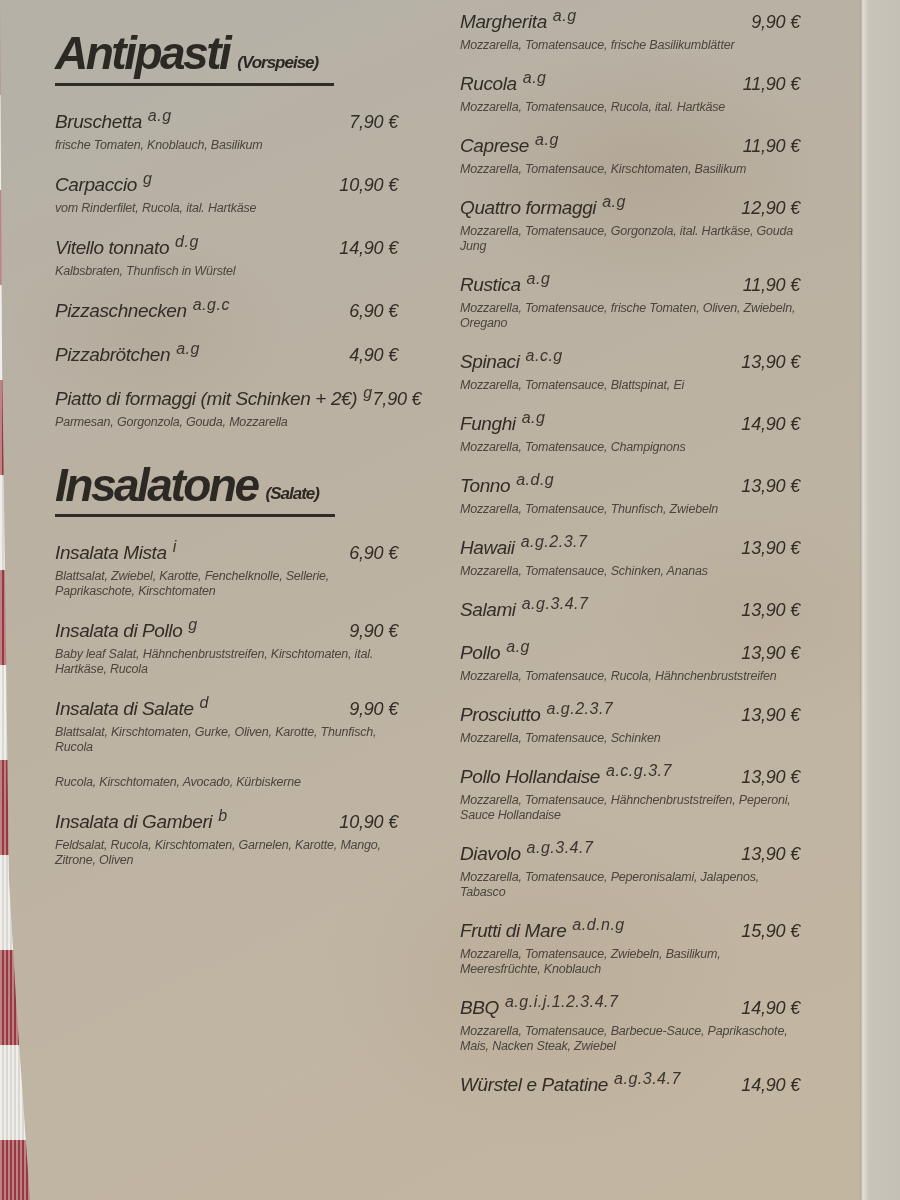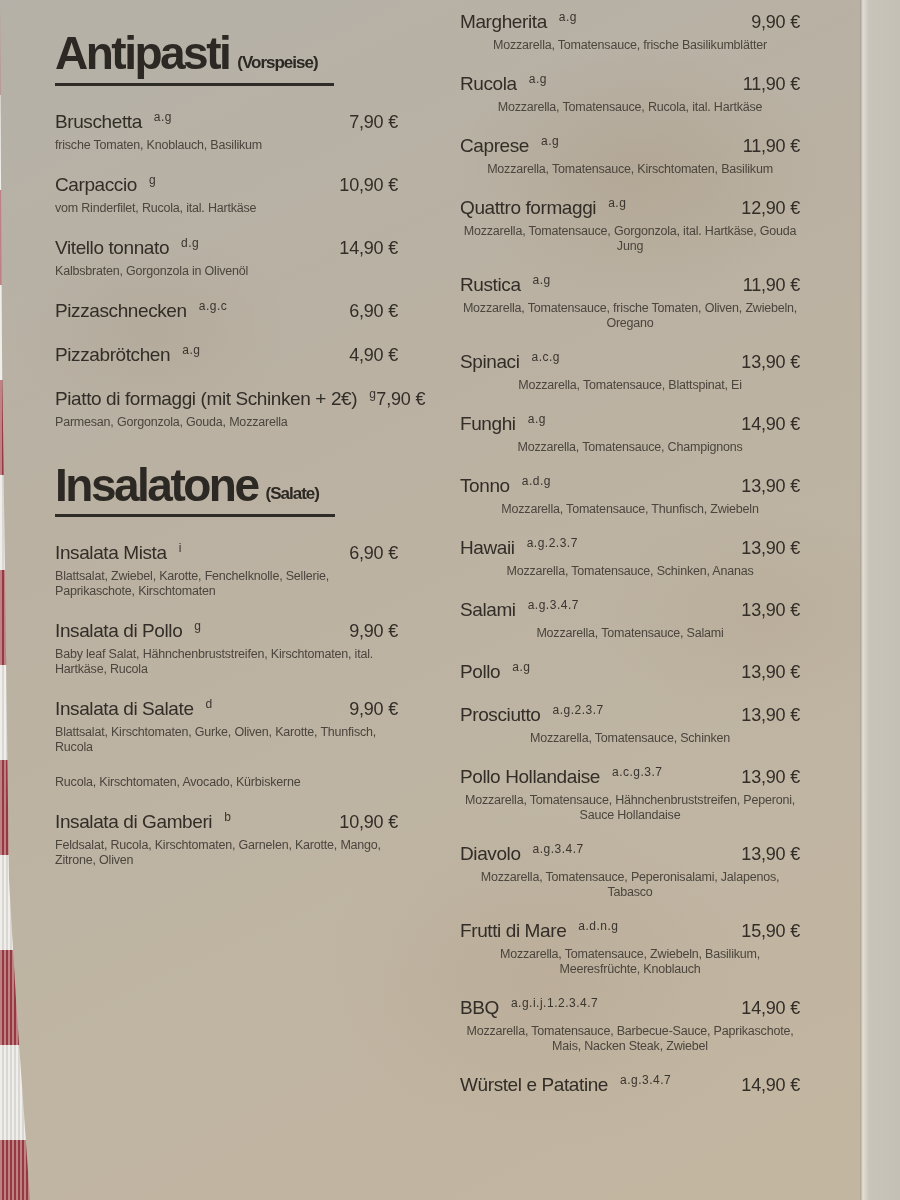--- a/index.html
+++ b/index.html
@@ -18,20 +18,21 @@
   }
   .paper {
     position: absolute; inset: 0;
     clip-path: polygon(0 0, 900px 0, 900px 1200px, 30px 1200px, 16px 1000px, 9px 880px, 2px 350px);
     background:
       radial-gradient(260px 180px at 640px 170px, rgba(148,118,82,0.16), rgba(148,118,82,0) 70%),
       radial-gradient(200px 140px at 150px 330px, rgba(140,115,85,0.10), rgba(140,115,85,0) 70%),
       radial-gradient(320px 240px at 540px 980px, rgba(145,120,90,0.12), rgba(145,120,90,0) 70%),
       radial-gradient(240px 160px at 760px 620px, rgba(150,125,95,0.10), rgba(150,125,95,0) 70%),
       linear-gradient(155deg, #b5b1a8 0%, #bab1a2 35%, #c0b5a3 70%, #c3b6a0 100%);
+    font-style: italic;
   }
   .fold {
     position: absolute; left: 860px; top: 0; width: 40px; height: 1200px;
     background: linear-gradient(90deg, rgba(110,100,85,0.28) 0px, rgba(255,255,255,0.55) 3px, #c9c4b9 9px, #c5c0b5 40px);
   }
   .columns { position: absolute; inset: 0; display: flex; color: var(--ink, #35302a); }
   .col { box-sizing: border-box; }
   .col-left  { width: 343px; margin-left: 55px; padding-top: 24px; }
   .col-right { width: 340px; margin-left: 62px; padding-top: 10px; }
 
@@ -54,30 +55,30 @@
   }
 
   .item { margin-bottom: 20px; }
   .col-right .item { margin-bottom: 19px; }
   .item-row { display: flex; justify-content: space-between; align-items: baseline; }
   .item-name {
     font-size: 19px; line-height: 24px; letter-spacing: -0.4px; color: #322d27;
     white-space: nowrap;
   }
   .item-sup {
-    font-size: 12px; letter-spacing: 0.5px; position: relative; top: -7px; margin-left: 12px;
+    font-size: 16px; letter-spacing: 0.5px; position: relative; top: -7px; margin-left: 6px;
     color: #3a352f;
   }
   .item-price { font-size: 18px; letter-spacing: -0.2px; color: #322d27; white-space: nowrap; }
   .item-desc {
     font-size: 12.5px; line-height: 15px; letter-spacing: -0.2px;
     color: var(--description-ink, #4b453d);
     margin-top: 4px; margin-bottom: 16px;
   }
-  .col-right .item-desc { margin-bottom: 0; text-align: center; }
+  .col-right .item-desc { margin-bottom: 0; }
 </style>
 </head>
 <body>
 
 <div class="scene">
   <div class="paper">
     <div class="fold"></div>
     <div class="columns">
       <div class="col col-left">
           <section class="menu-section">
@@ -98,21 +99,21 @@
       <span class="item-name-wrap"><span class="item-name">Carpaccio</span><span class="item-sup">g</span></span>
       <span class="item-price">10,90 €</span>
     </div>
     <div class="item-desc">vom Rinderfilet, Rucola, ital. Hartkäse</div>
   </div>
               <div class="item">
     <div class="item-row">
       <span class="item-name-wrap"><span class="item-name">Vitello tonnato</span><span class="item-sup">d.g</span></span>
       <span class="item-price">14,90 €</span>
     </div>
-    <div class="item-desc">Kalbsbraten, Gorgonzola in Olivenöl</div>
+    <div class="item-desc">Kalbsbraten, Thunfisch in Würstel</div>
   </div>
               <div class="item">
     <div class="item-row">
       <span class="item-name-wrap"><span class="item-name">Pizzaschnecken</span><span class="item-sup">a.g.c</span></span>
       <span class="item-price">6,90 €</span>
     </div>
 
   </div>
               <div class="item">
     <div class="item-row">
@@ -234,27 +235,27 @@
       <span class="item-name-wrap"><span class="item-name">Hawaii</span><span class="item-sup">a.g.2.3.7</span></span>
       <span class="item-price">13,90 €</span>
     </div>
     <div class="item-desc">Mozzarella, Tomatensauce, Schinken, Ananas</div>
   </div>
               <div class="item">
     <div class="item-row">
       <span class="item-name-wrap"><span class="item-name">Salami</span><span class="item-sup">a.g.3.4.7</span></span>
       <span class="item-price">13,90 €</span>
     </div>
-    <div class="item-desc">Mozzarella, Tomatensauce, Salami</div>
   </div>
               <div class="item">
     <div class="item-row">
       <span class="item-name-wrap"><span class="item-name">Pollo</span><span class="item-sup">a.g</span></span>
       <span class="item-price">13,90 €</span>
     </div>
+    <div class="item-desc">Mozzarella, Tomatensauce, Rucola, Hähnchenbruststreifen</div>
   </div>
               <div class="item">
     <div class="item-row">
       <span class="item-name-wrap"><span class="item-name">Prosciutto</span><span class="item-sup">a.g.2.3.7</span></span>
       <span class="item-price">13,90 €</span>
     </div>
     <div class="item-desc">Mozzarella, Tomatensauce, Schinken</div>
   </div>
               <div class="item">
     <div class="item-row">

